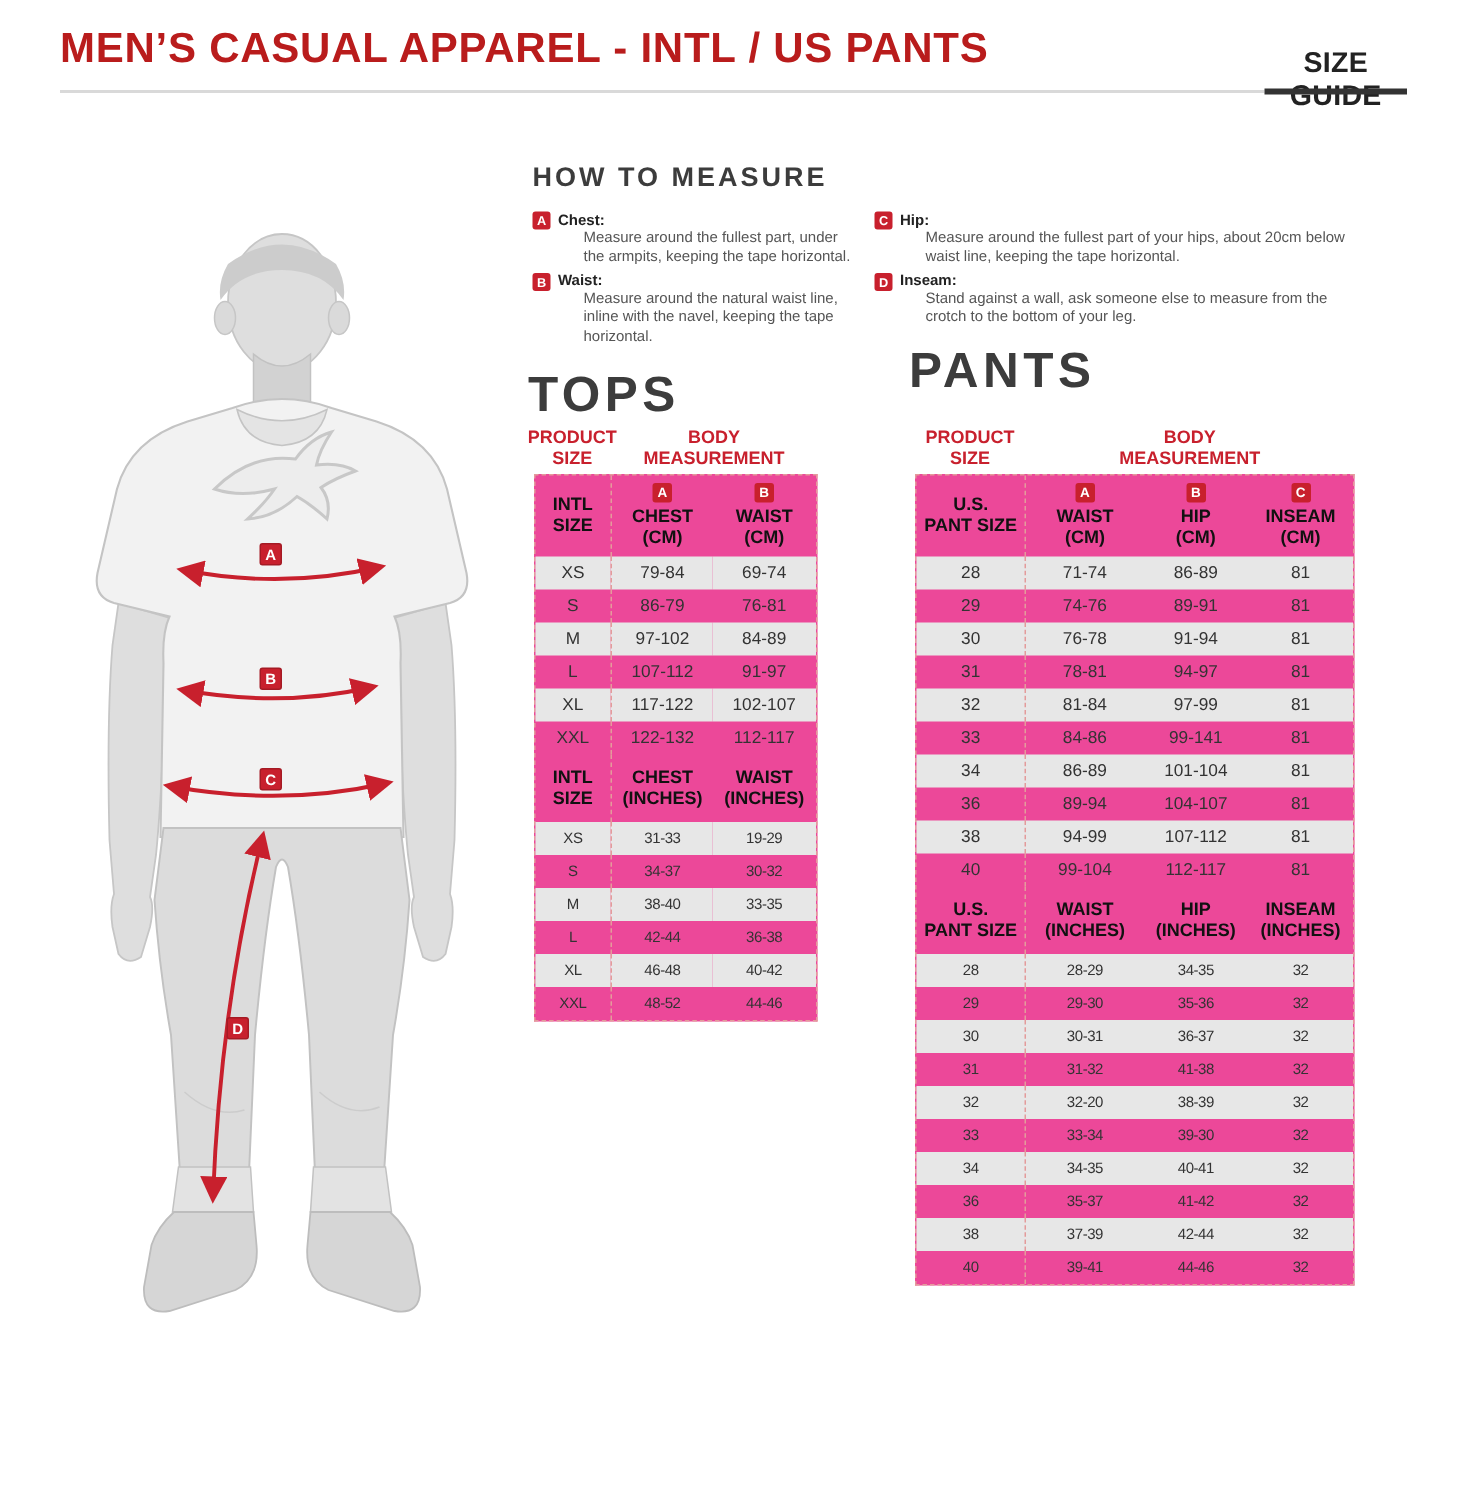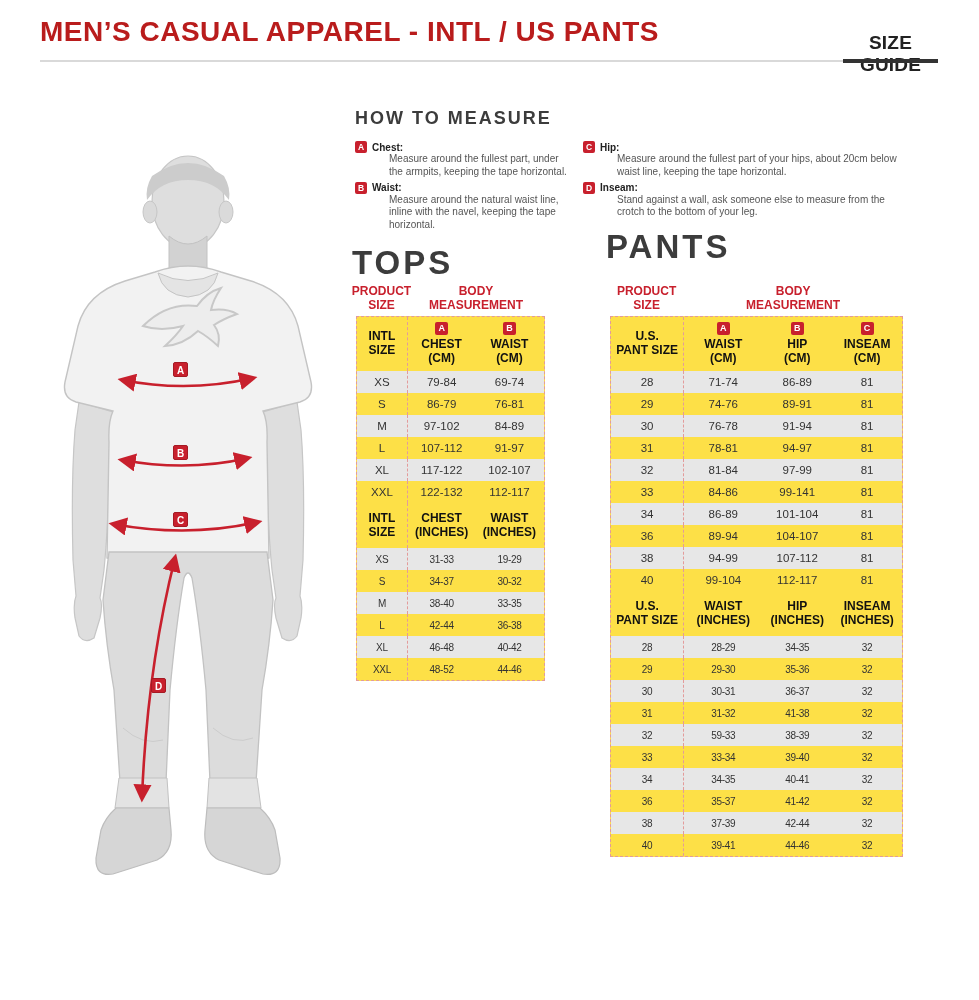--- a/index.html
+++ b/index.html
@@ -60,21 +60,21 @@
     letter-spacing:3px;
   }
   .group-labels {
     position:absolute; display:flex; font-size:12px; font-weight:700;
     color:#c8202d; text-align:center; line-height:1.15;
   }
   .group-labels span { white-space:pre-line; display:block; }
   .gl-cell { display:flex; align-items:flex-end; justify-content:center; }
   
   .table-wrap {
-    position:absolute; border:1px dashed #e39b9b; background:#fde047;
+    position:absolute; border:1px dashed #e39b9b; background:#ec4899;
   }
   table { border-collapse:collapse; width:100%; table-layout:fixed; }
   th, td { padding:0; text-align:center; vertical-align:middle; }
   th:first-child, td:first-child { border-right:1px dashed #e39b9b; }
   thead th { font-size:12px; font-weight:700; color:#111; line-height:1.15; }
   .hdr-cm th { height:54px; }
   .hdr-in th { height:45px; }
   .size-hdr { white-space:pre-line; }
   .col-badge {
     width:13px; height:13px; background:#c8202d; color:#fff; font-size:9px;
@@ -433,28 +433,28 @@
           <td>32</td>
         </tr>
         <tr>
           <td>31</td>
           <td>31-32</td>
           <td>41-38</td>
           <td>32</td>
         </tr>
         <tr>
           <td>32</td>
-          <td>59-33</td>
+          <td>32-20</td>
           <td>38-39</td>
           <td>32</td>
         </tr>
         <tr>
           <td>33</td>
           <td>33-34</td>
-          <td>39-40</td>
+          <td>39-30</td>
           <td>32</td>
         </tr>
         <tr>
           <td>34</td>
           <td>34-35</td>
           <td>40-41</td>
           <td>32</td>
         </tr>
         <tr>
           <td>36</td>

